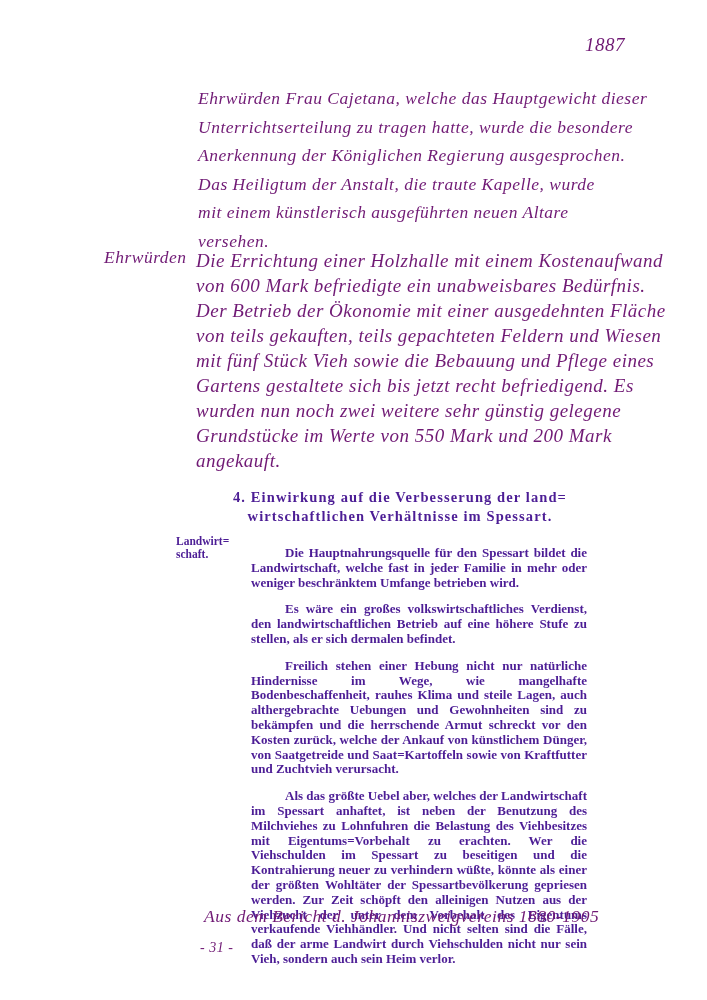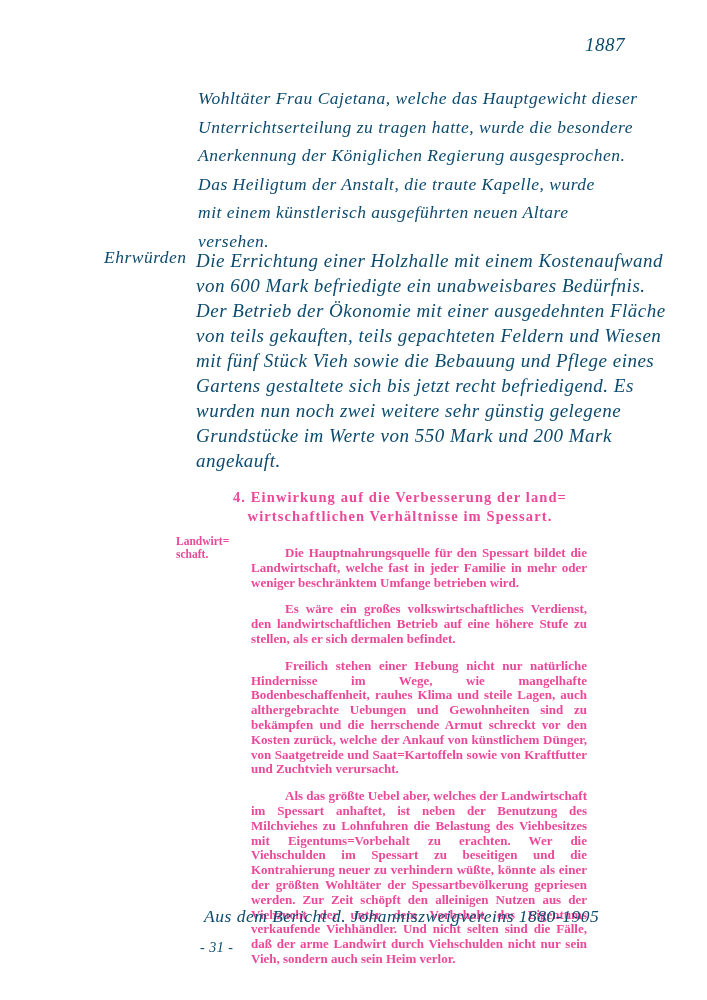--- a/index.html
+++ b/index.html
@@ -12,21 +12,21 @@
     width: 707px;
     height: 1000px;
     background: #ffffff;
     overflow: hidden;
     font-family: "Liberation Serif", serif;
   }
   
   .hw {
     font-family: "Liberation Serif", serif;
     font-style: italic;
-    color: #0c4a6e;
+    color: #701a75;
     letter-spacing: 0.5px;
   }
   .year {
     position: absolute;
     top: 34px;
     left: 585px;
     font-size: 19px;
   }
   .hw-block1 {
     position: absolute;
@@ -63,21 +63,21 @@
     left: 200px;
     top: 940px;
     width: 420px;
     text-align: left;
     font-size: 14px;
   }
   
   .fraktur {
     font-family: "Liberation Serif", serif;
     font-weight: bold;
-    color: #ec4899;
+    color: #4c1d95;
   }
   .heading {
     position: absolute;
     left: 200px;
     top: 488px;
     width: 400px;
     text-align: center;
     font-size: 14.5px;
     line-height: 18.5px;
     letter-spacing: 1.1px;
@@ -106,21 +106,21 @@
   }
 </style>
 </head>
 <body>
 
 <div class="page">
 
   <div class="hw year">1887</div>
 
   <div class="hw hw-block1">
-    <div class="hw-line">Wohltäter Frau Cajetana, welche das Hauptgewicht dieser</div>
+    <div class="hw-line">Ehrwürden Frau Cajetana, welche das Hauptgewicht dieser</div>
     <div class="hw-line">Unterrichtserteilung zu tragen hatte, wurde die besondere</div>
     <div class="hw-line">Anerkennung der Königlichen Regierung ausgesprochen.</div>
     <div class="hw-line">Das Heiligtum der Anstalt, die traute Kapelle, wurde</div>
     <div class="hw-line">mit einem künstlerisch ausgeführten neuen Altare</div>
     <div class="hw-line">versehen.</div>
   </div>
 
   <div class="hw hw-margin-oekonomie">Ehrwürden</div>
 
   <div class="hw hw-block2">

